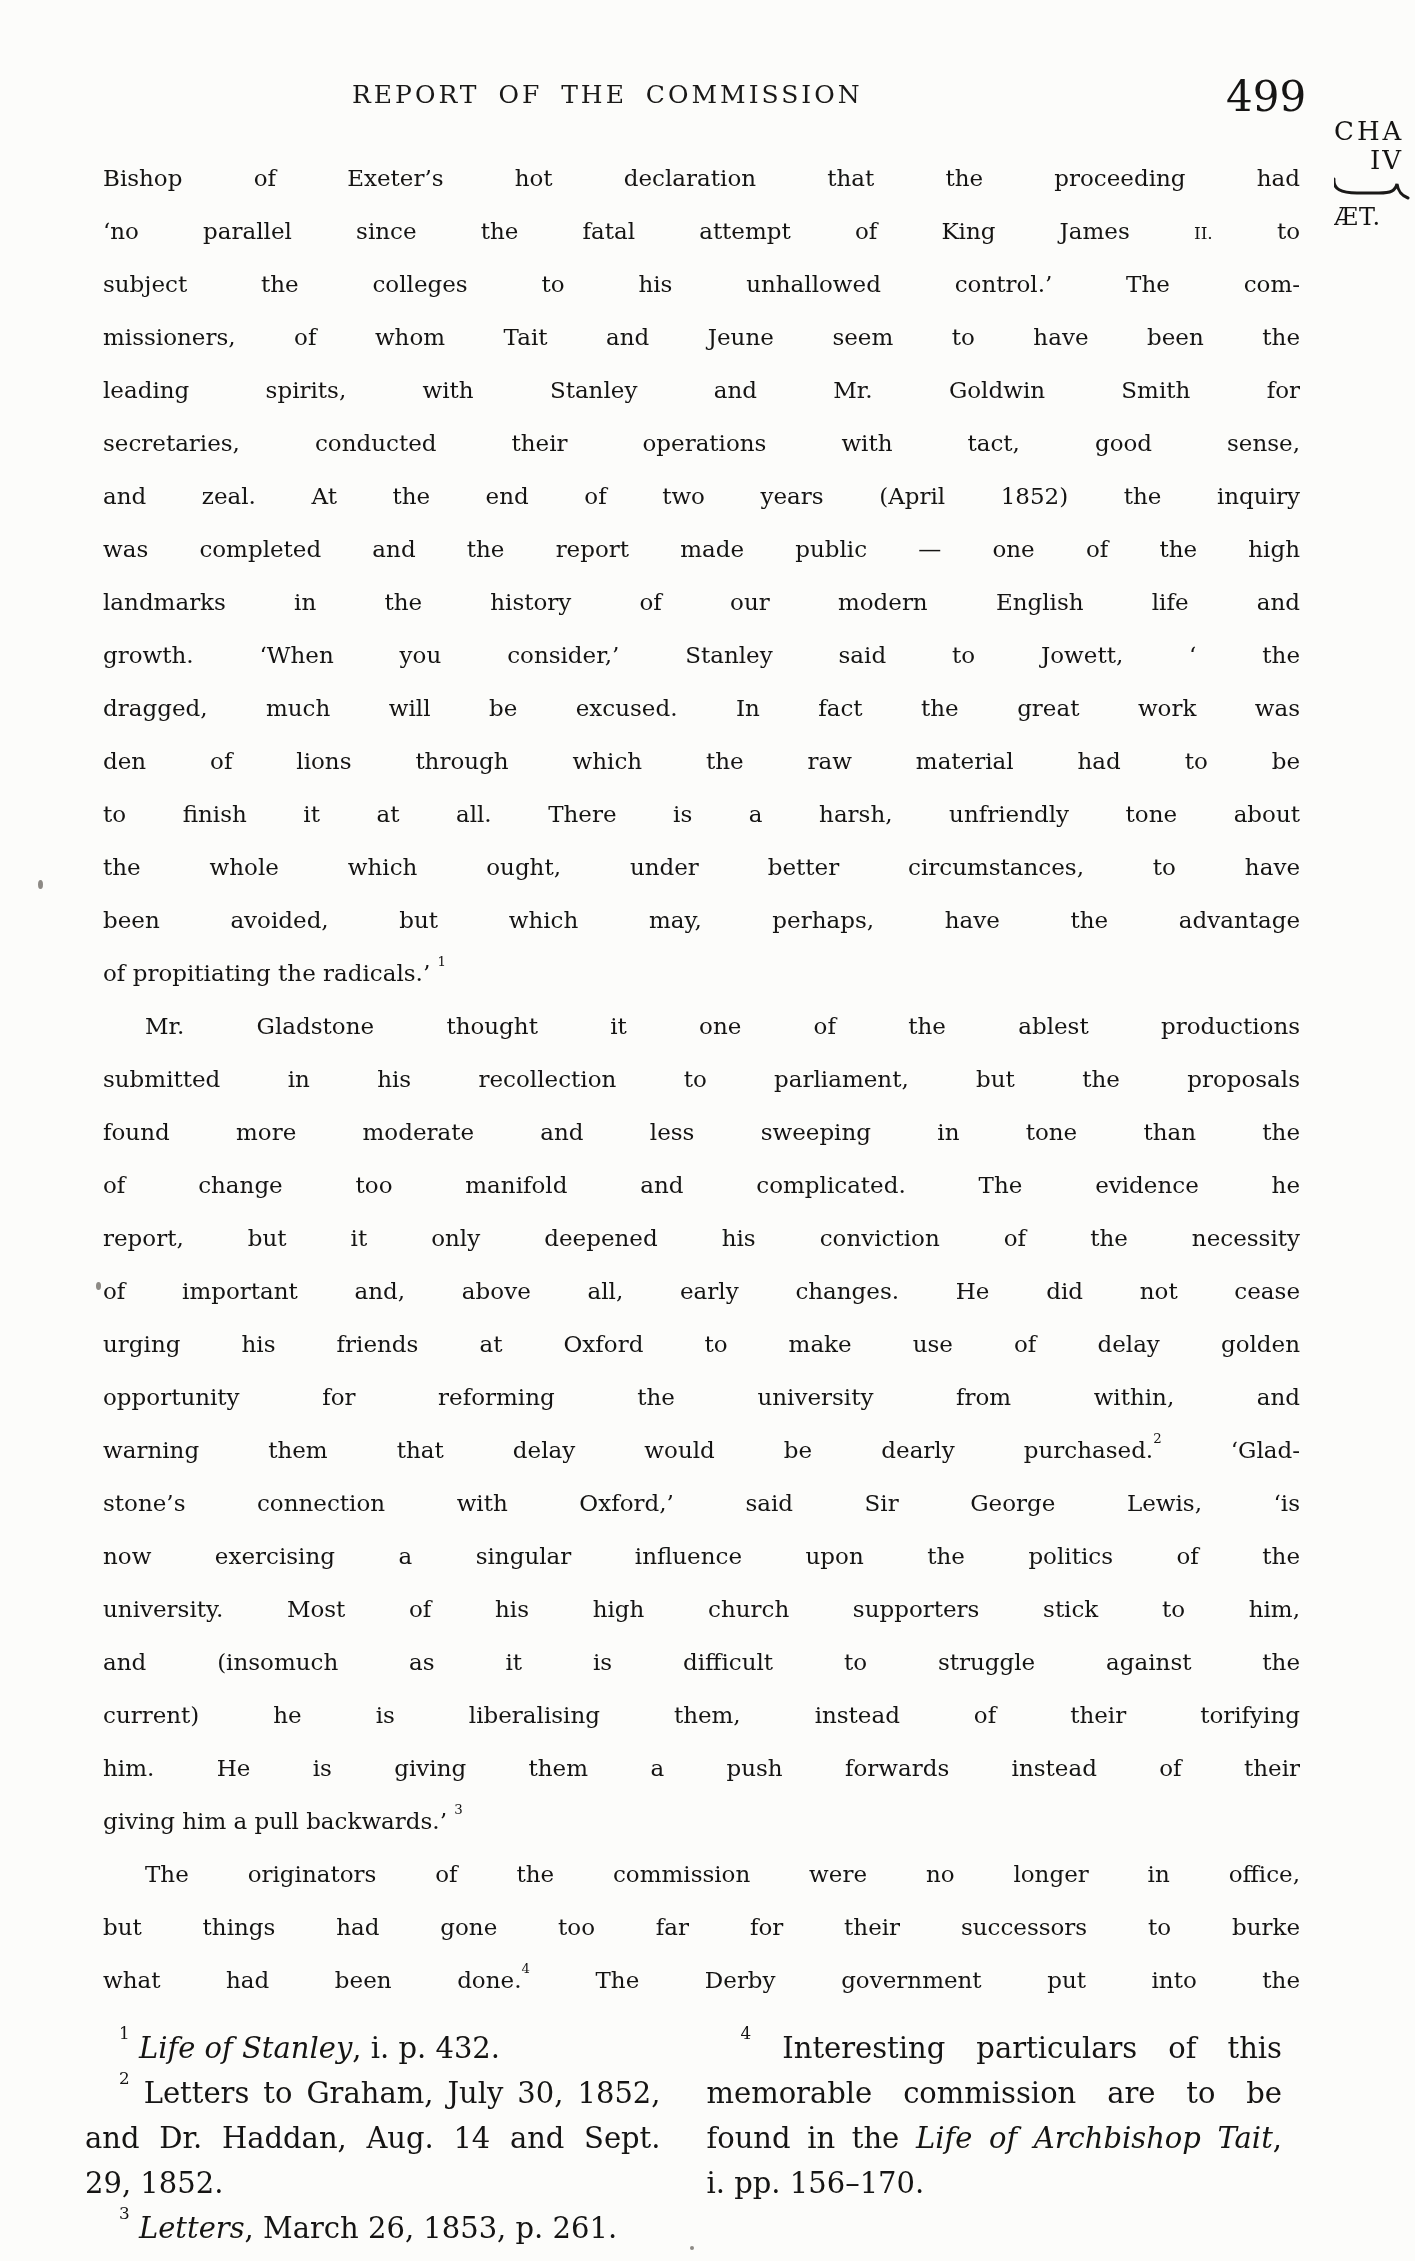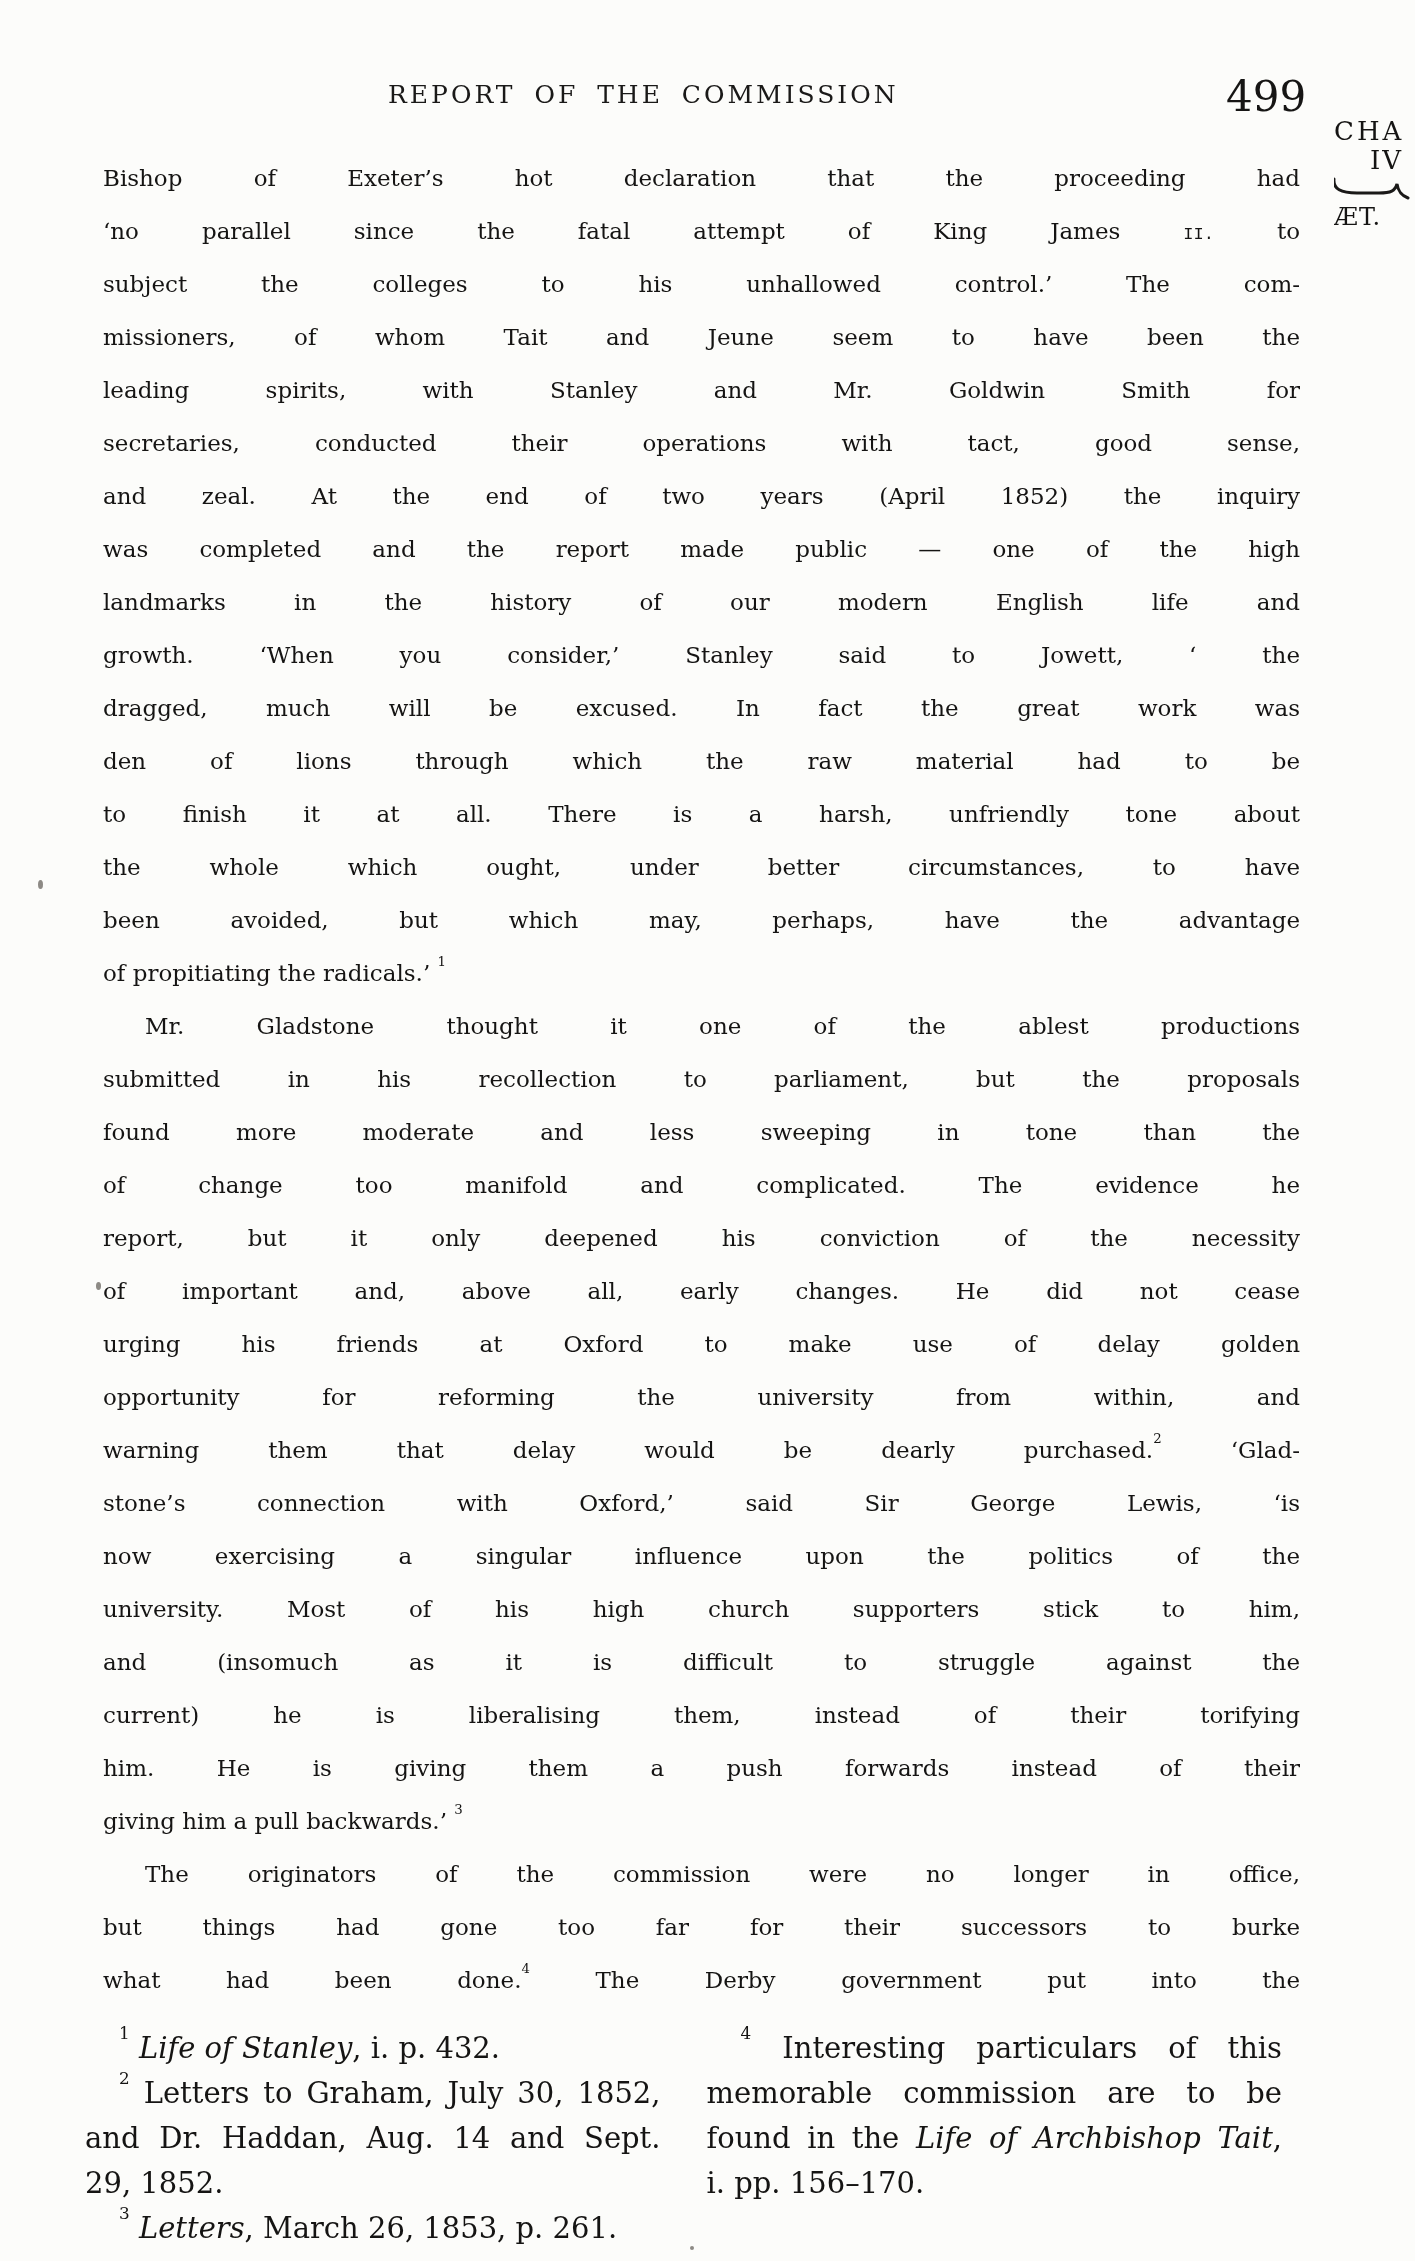--- a/index.html
+++ b/index.html
@@ -6,21 +6,21 @@
   .page{
     position:relative;
     width:1415px;height:2261px;
     background:#fcfcfa;
     overflow:hidden;
     font-family:"DejaVu Serif","Liberation Serif",serif;
     color:#151413;
   }
   
   .running-head{
-    position:absolute;left:388px;top:80px;
+    position:absolute;left:352px;top:80px;
     font-size:25px;letter-spacing:3px;word-spacing:8px;
     color:#1a1918;
   }
   .page-number{
     position:absolute;left:1226px;top:72px;
     font-size:42px;color:#161514;
   }
   
   .margin-note{
     position:absolute;left:1334px;top:116px;right:-40px;height:110px;
@@ -38,21 +38,21 @@
     font-size:23px;height:53px;line-height:53px;
     text-align:justify;text-align-last:justify;
     white-space:normal;
   }
   .line.indent{text-indent:42px;}
   .line.ragged{text-align-last:left;}
   sup{
     font-size:58%;line-height:0;position:relative;top:-0.5em;
   }
   .it{font-style:italic;}
-  .sc{font-size:74%;font-family:Liberation Mono, monospace;}
+  .sc{font-size:74%;}
   
   .footnotes{
     position:absolute;left:85px;top:2026px;width:1197px;
     display:flex;gap:46px;
   }
   .fn-col{flex:1 1 0;min-width:0;}
   .fn-line{
     font-size:29px;height:45px;line-height:45px;
     text-align:justify;text-align-last:justify;
   }

